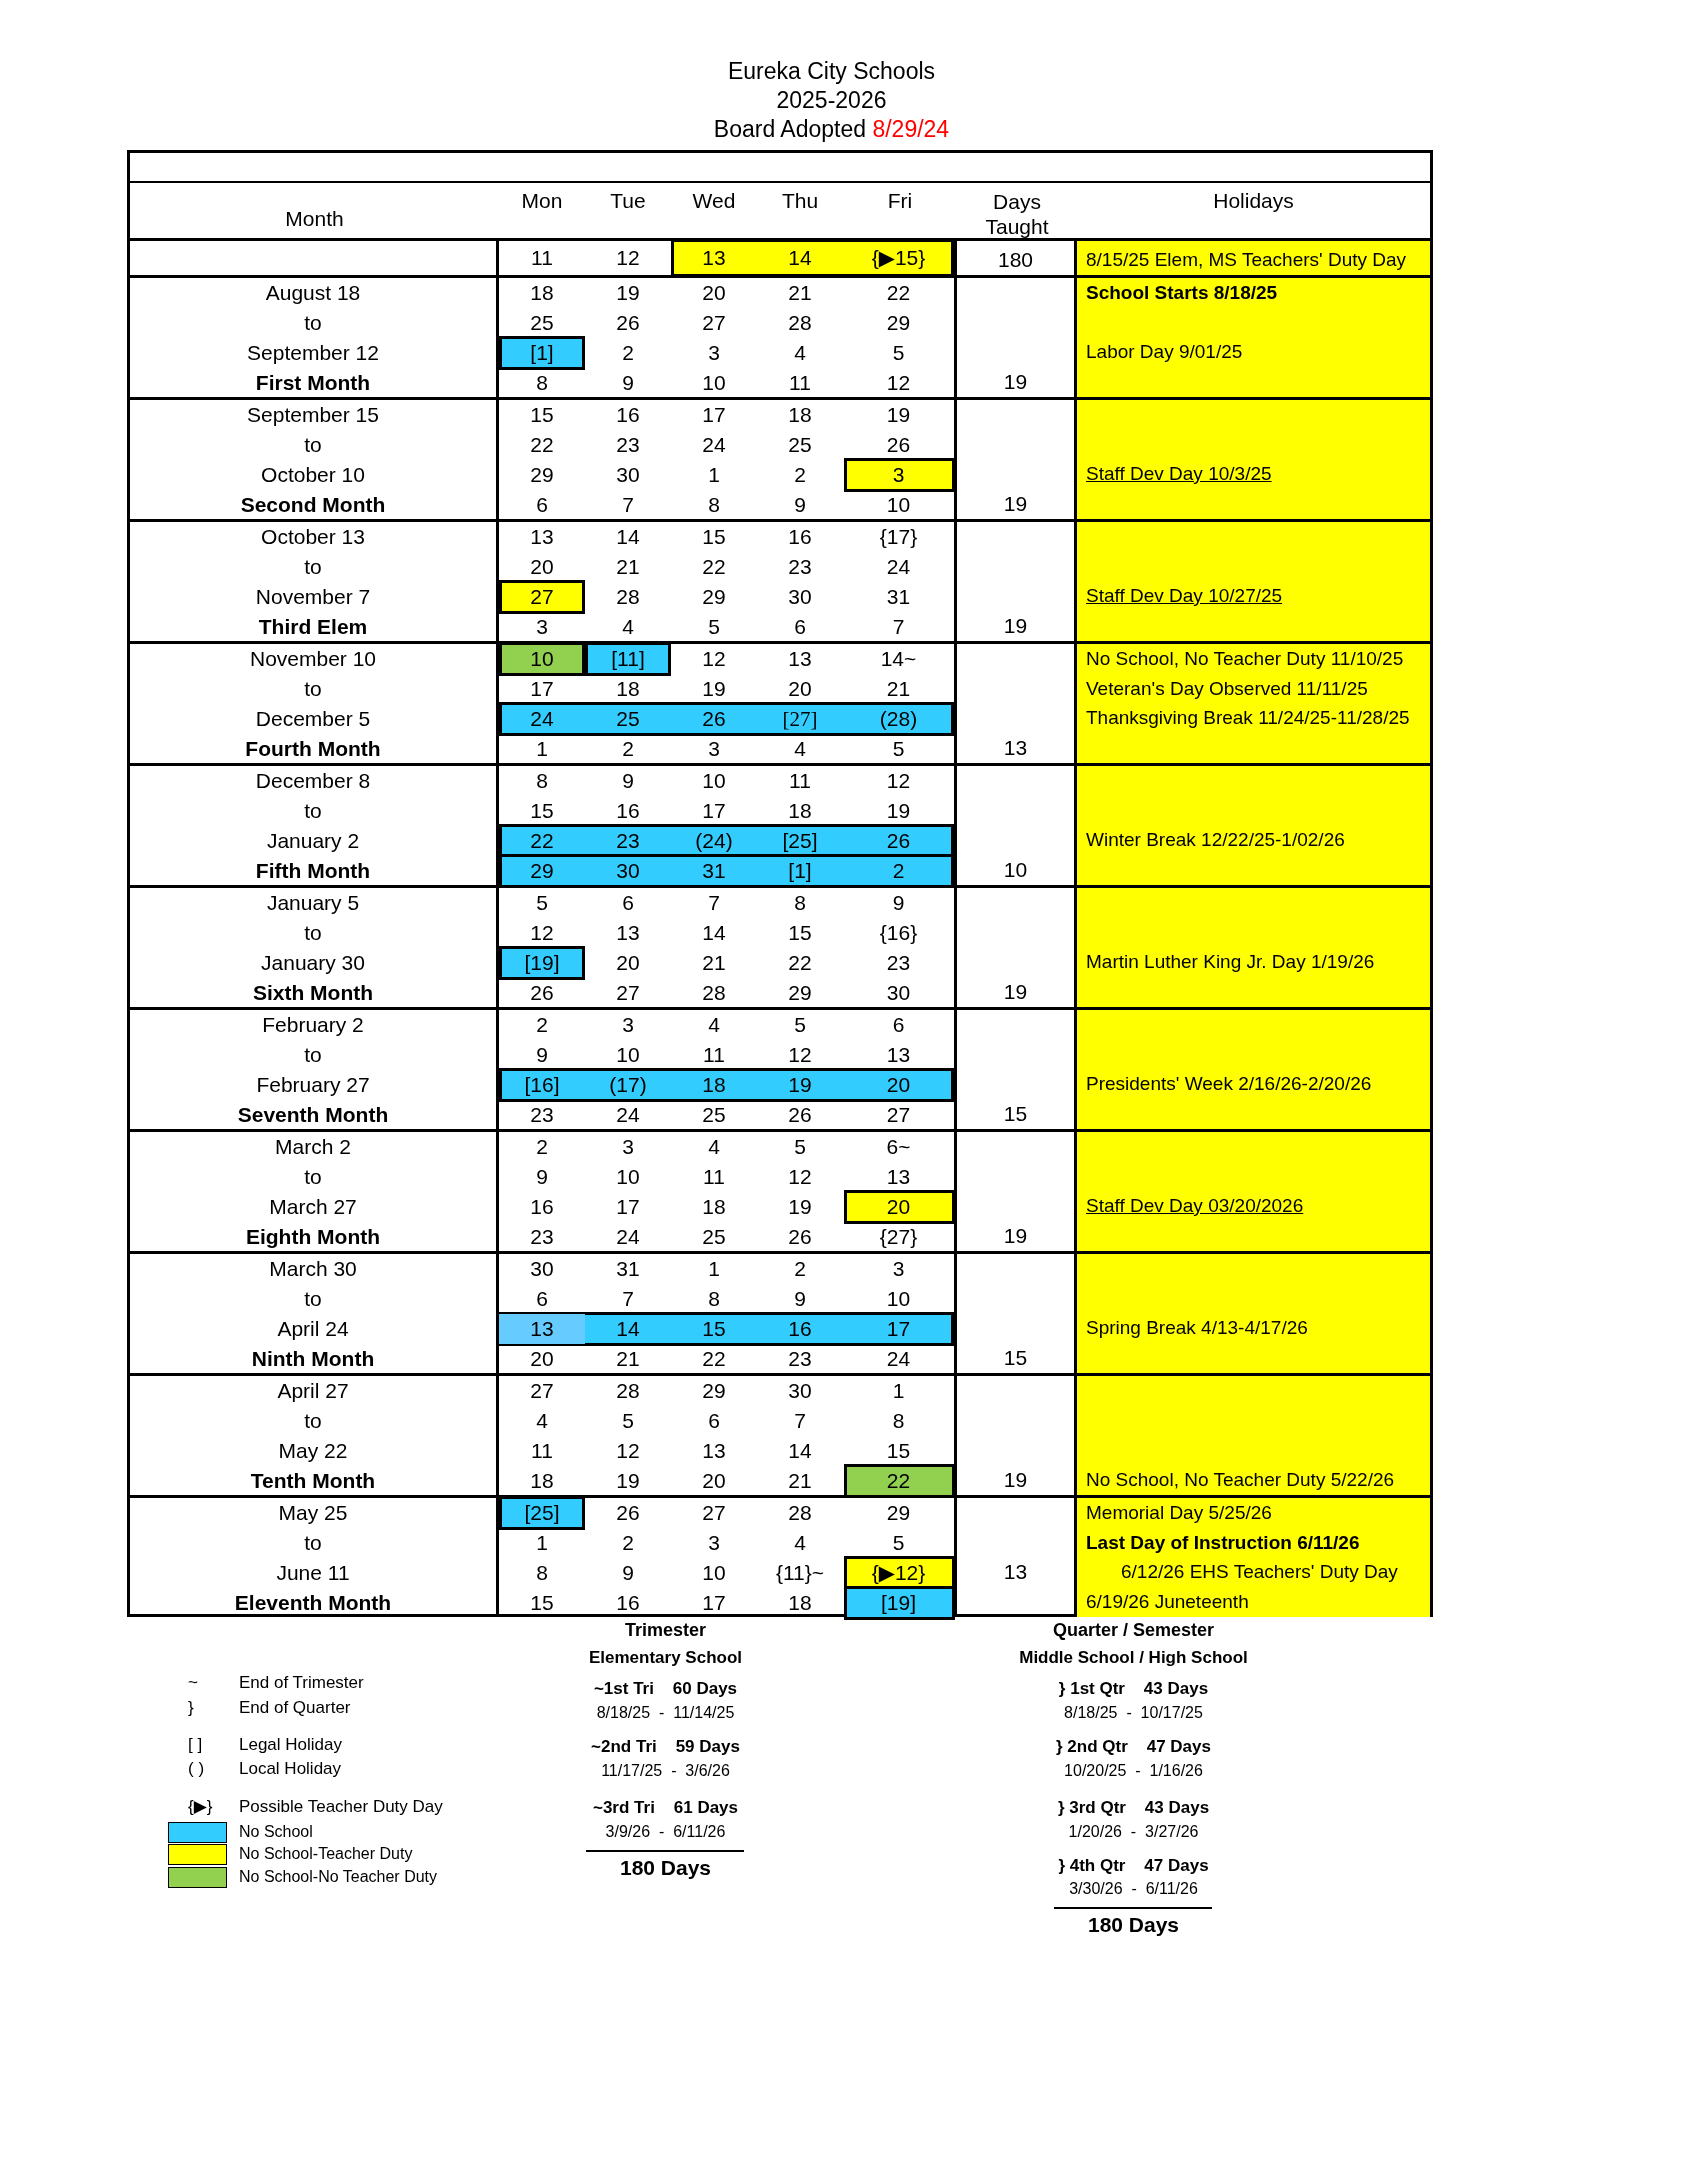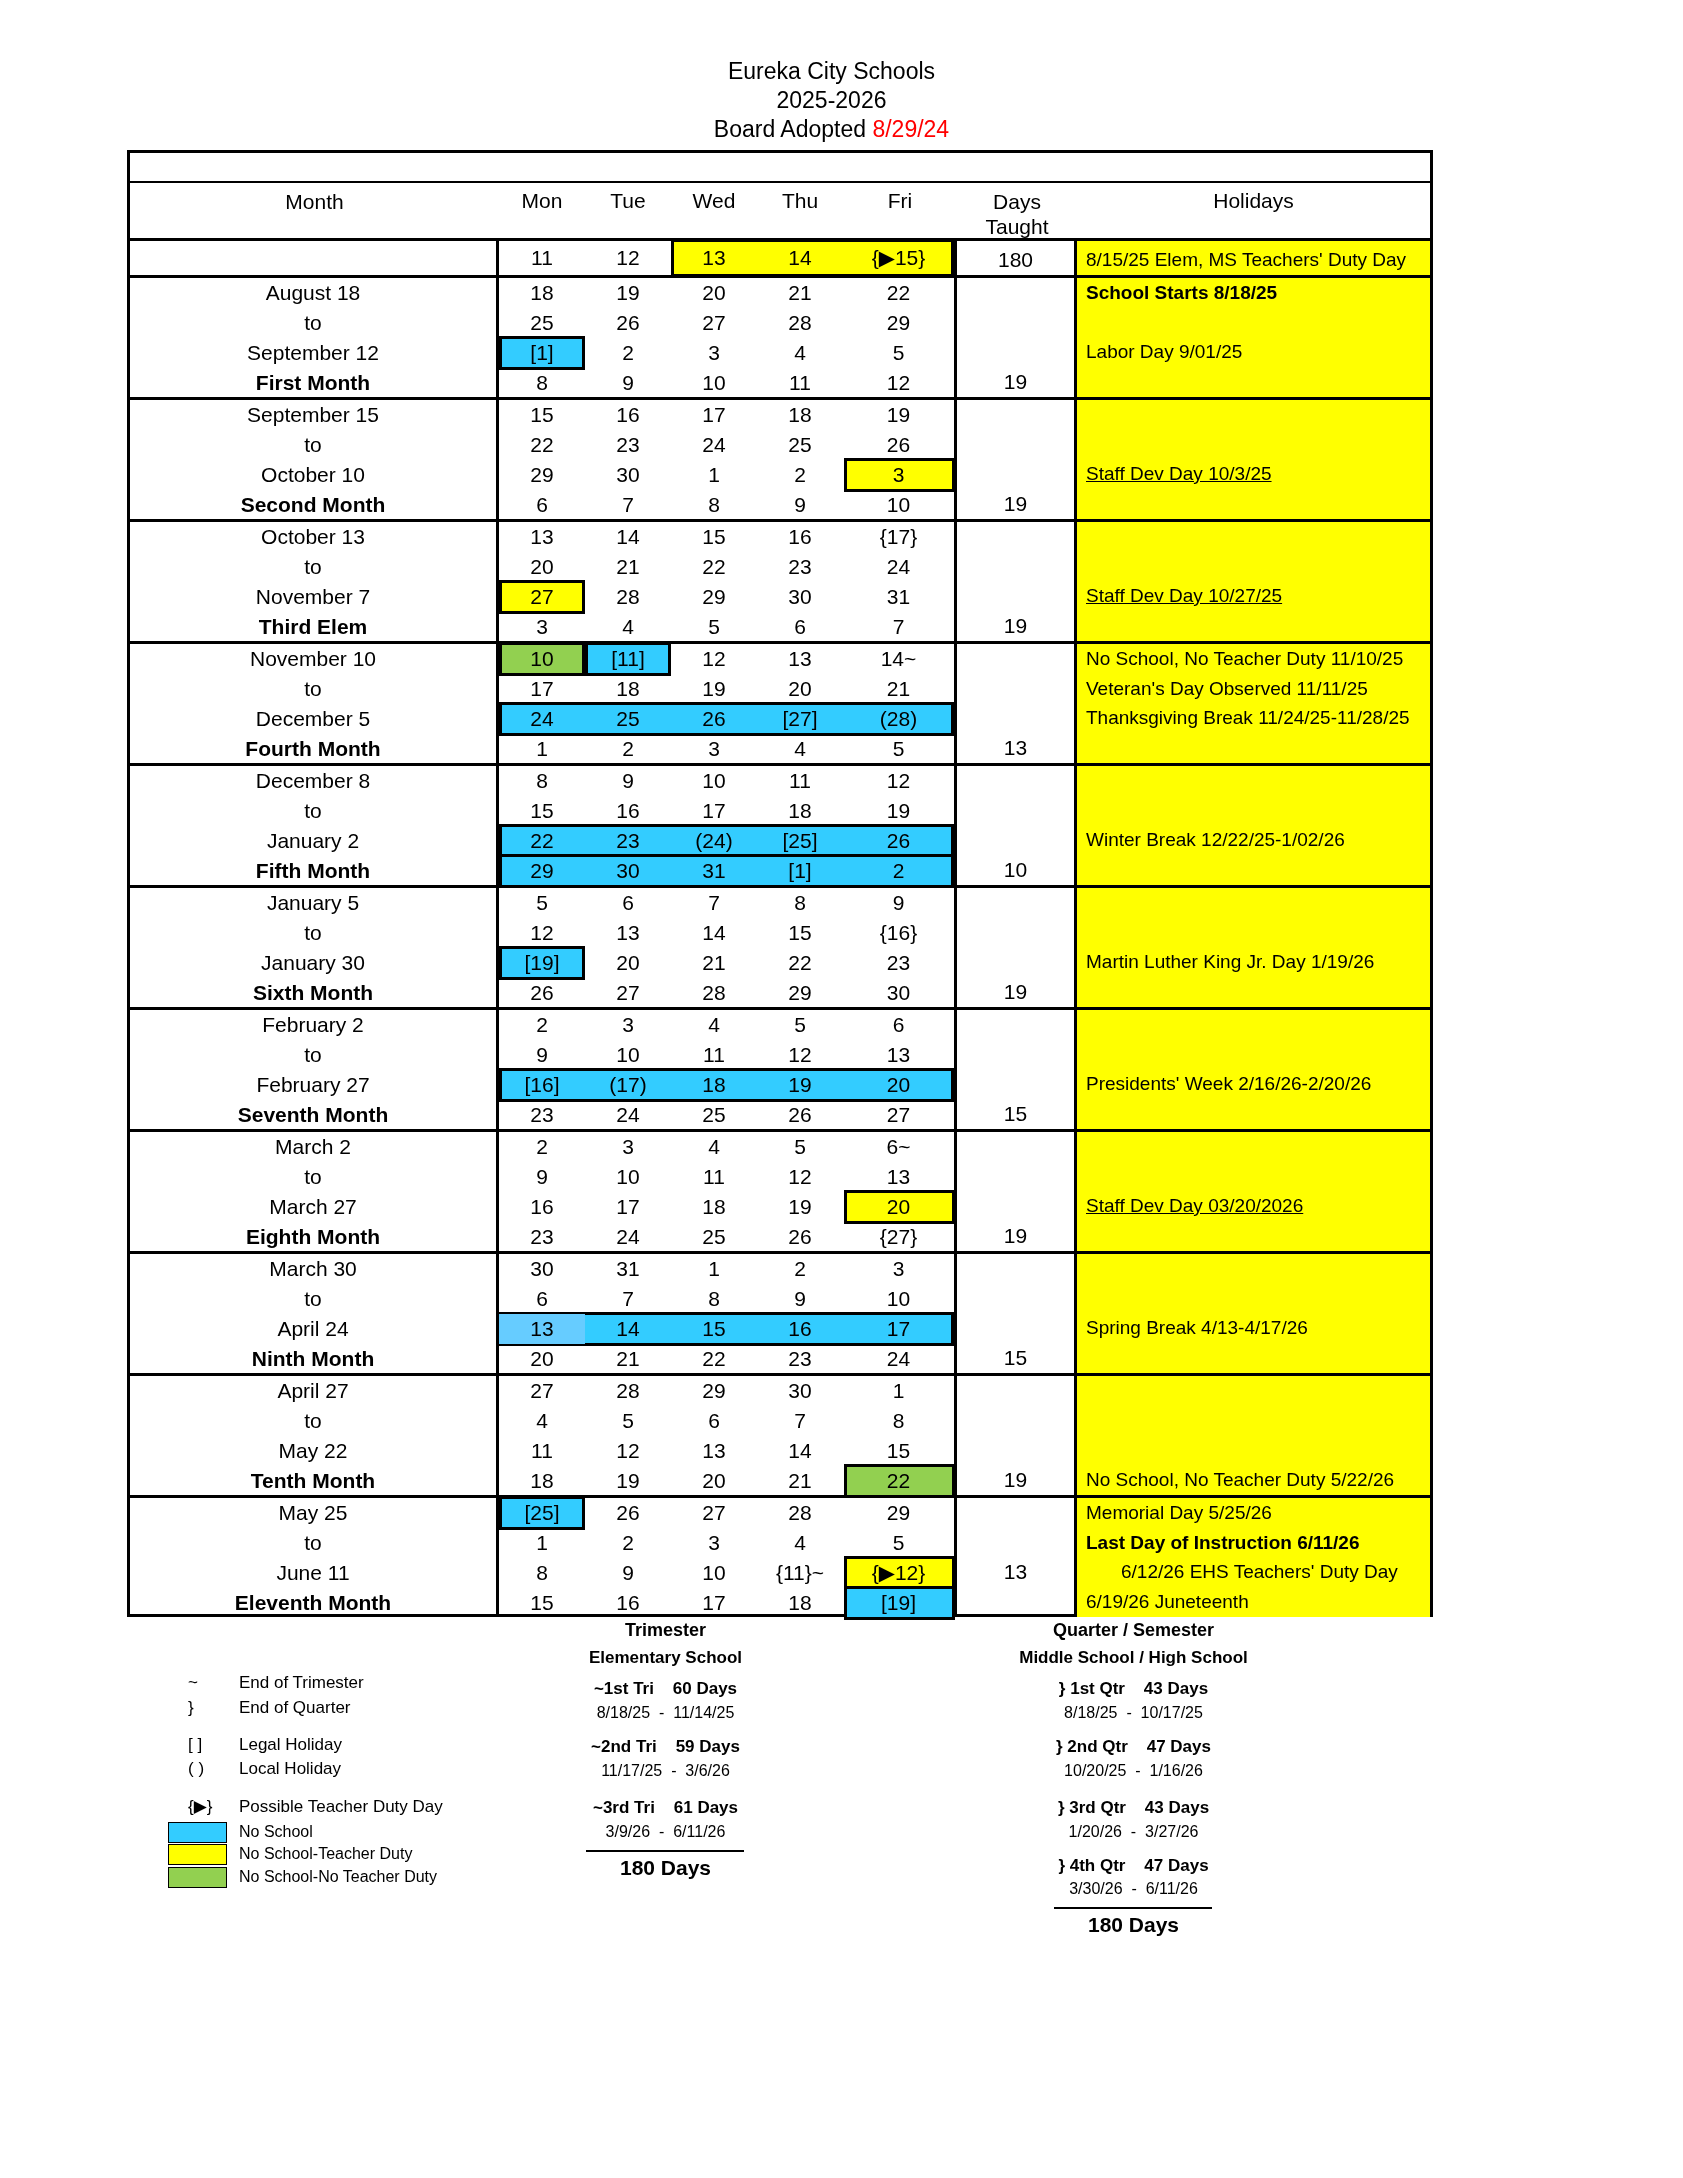--- a/index.html
+++ b/index.html
@@ -11,21 +11,21 @@
   .title-block { position:absolute; top:57px; left:0; width:1663px; text-align:center;
                  font-size:23px; line-height:29px; }
   .adopted-date { color:#FF0000; }
 
   
   .cal { position:absolute; left:127px; top:150px; width:1306px; height:1467px;
          border:3px solid #000; box-sizing:border-box; background:#fff; }
   .cal * { box-sizing:border-box; }
   .cal-strip { height:30px; border-bottom:2px solid #000; }
   .cal-header { height:58px; border-bottom:3px solid #000; display:flex; font-size:21px; }
-  .h-month { width:369px; text-align:center; padding-top:7px; }
+  .h-month { width:369px; text-align:center; padding-top:24px; }
   .h-grid  { width:458px; display:flex; padding-top:6px; }
   .h-grid span { display:inline-block; text-align:center; }
   .h-days  { width:120px; text-align:center; padding-top:6px; line-height:25px; }
   .h-hol   { flex:1; text-align:center; padding-top:6px; }
 
   .intro-row { height:37px; border-bottom:3px solid #000; display:flex; }
   .block { height:122px; border-bottom:3px solid #000; display:flex; }
   .block:last-child { height:119px; border-bottom:none; }
 
   .b-month { width:369px; border-right:3px solid #000; }
@@ -275,21 +275,21 @@
               <div class="dcell" style="width: 86px;">18</div>
               <div class="dcell" style="width: 86px;">19</div>
               <div class="dcell" style="width: 86px;">20</div>
               <div class="dcell" style="width: 111px;">21</div>
             </div>
             <div class="wrow">
               <div class="band bordered" style="left: 0px; width: 455px; background: rgb(51, 204, 255);"></div>
               <div class="dcell" style="width: 86px;">24</div>
               <div class="dcell" style="width: 86px;">25</div>
               <div class="dcell" style="width: 86px;">26</div>
-              <div class="dcell" style="width: 86px;">[27]</div>
+              <div class="dcell" style="width: 86px; font-family: Liberation Serif, serif;">[27]</div>
               <div class="dcell" style="width: 111px;">(28)</div>
             </div>
             <div class="wrow">
               <div class="dcell" style="width: 86px;">1</div>
               <div class="dcell" style="width: 86px;">2</div>
               <div class="dcell" style="width: 86px;">3</div>
               <div class="dcell" style="width: 86px;">4</div>
               <div class="dcell" style="width: 111px;">5</div>
             </div>
           </div>

